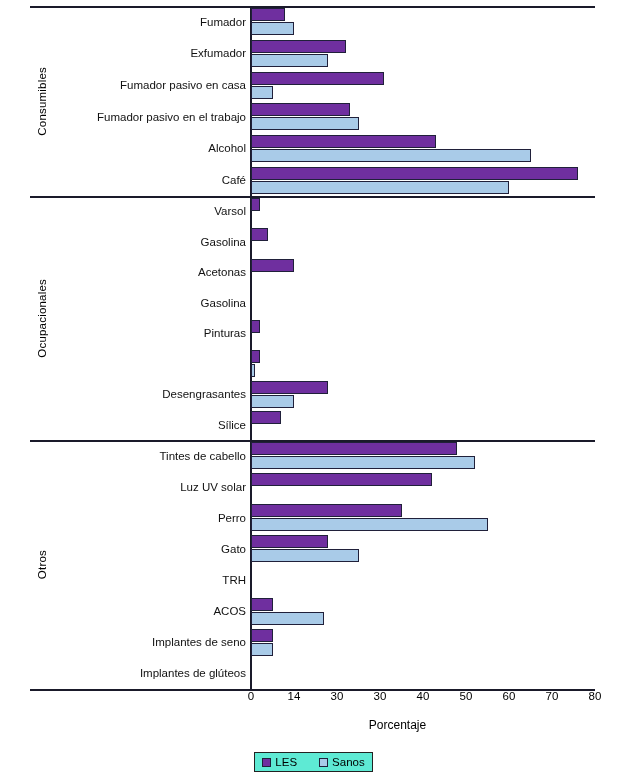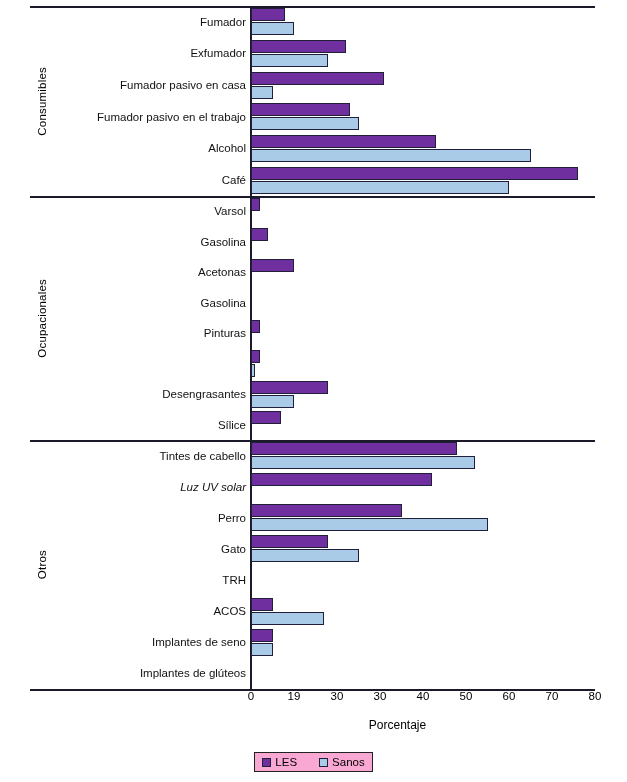--- a/index.html
+++ b/index.html
@@ -142,21 +142,21 @@
   .legend {
     position: absolute;
     left: 0;
     top: 752px;
     width: 627px;
     display: flex;
     justify-content: center;
   }
   .legend-box {
     border: 1.2px solid #222;
-    background: #f9a8d4;
+    background: #5eead4;
     padding: 3px 7px;
     display: flex;
     align-items: center;
     gap: 22px;
   }
   .legend-item {
     display: flex;
     align-items: center;
     gap: 4px;
     font-size: 11.5px;
@@ -297,21 +297,21 @@
             <div class="group-title">Otros</div>
           </div>
           <div class="rows">
             <div class="row" style="height: 31.125px;">
               <div class="row-label">Tintes de cabello</div>
               <div class="bars">
                 <div class="bar les" style="width: 206.4px; top: 2.0625px; height: 13px; left: 0px;"></div>
                 <div class="bar sanos" style="width: 223.6px; top: 16.0625px; height: 13px; left: 0px;"></div>
               </div>
             </div>
-            <div class="row" style="height: 31.125px; font-style: italic;">
+            <div class="row" style="height: 31.125px;">
               <div class="row-label">Luz UV solar</div>
               <div class="bars">
                 <div class="bar les" style="width: 180.6px; top: 2.0625px; height: 13px; left: 0px;"></div>
                 <div class="bar sanos zero" style="width: 0px; top: 16.0625px; height: 13px; left: 0px;"></div>
               </div>
             </div>
             <div class="row" style="height: 31.125px;">
               <div class="row-label">Perro</div>
               <div class="bars">
                 <div class="bar les" style="width: 150.5px; top: 2.0625px; height: 13px; left: 0px;"></div>
@@ -353,21 +353,21 @@
                 <div class="bar sanos zero" style="width: 0px; top: 16.0625px; height: 13px; left: 0px;"></div>
               </div>
             </div>
           </div>
         </div>
       </div>
   </div>
 
   <div class="x-axis" id="x-axis">
       <div class="xtick" style="left: 221px;">0</div>
-      <div class="xtick" style="left: 264px;">19</div>
+      <div class="xtick" style="left: 264px;">14</div>
       <div class="xtick" style="left: 307px;">30</div>
       <div class="xtick" style="left: 350px;">30</div>
       <div class="xtick" style="left: 393px;">40</div>
       <div class="xtick" style="left: 436px;">50</div>
       <div class="xtick" style="left: 479px;">60</div>
       <div class="xtick" style="left: 522px;">70</div>
       <div class="xtick" style="left: 565px;">80</div>
     </div>
   <div class="x-title">
     <span>Porcentaje</span>

